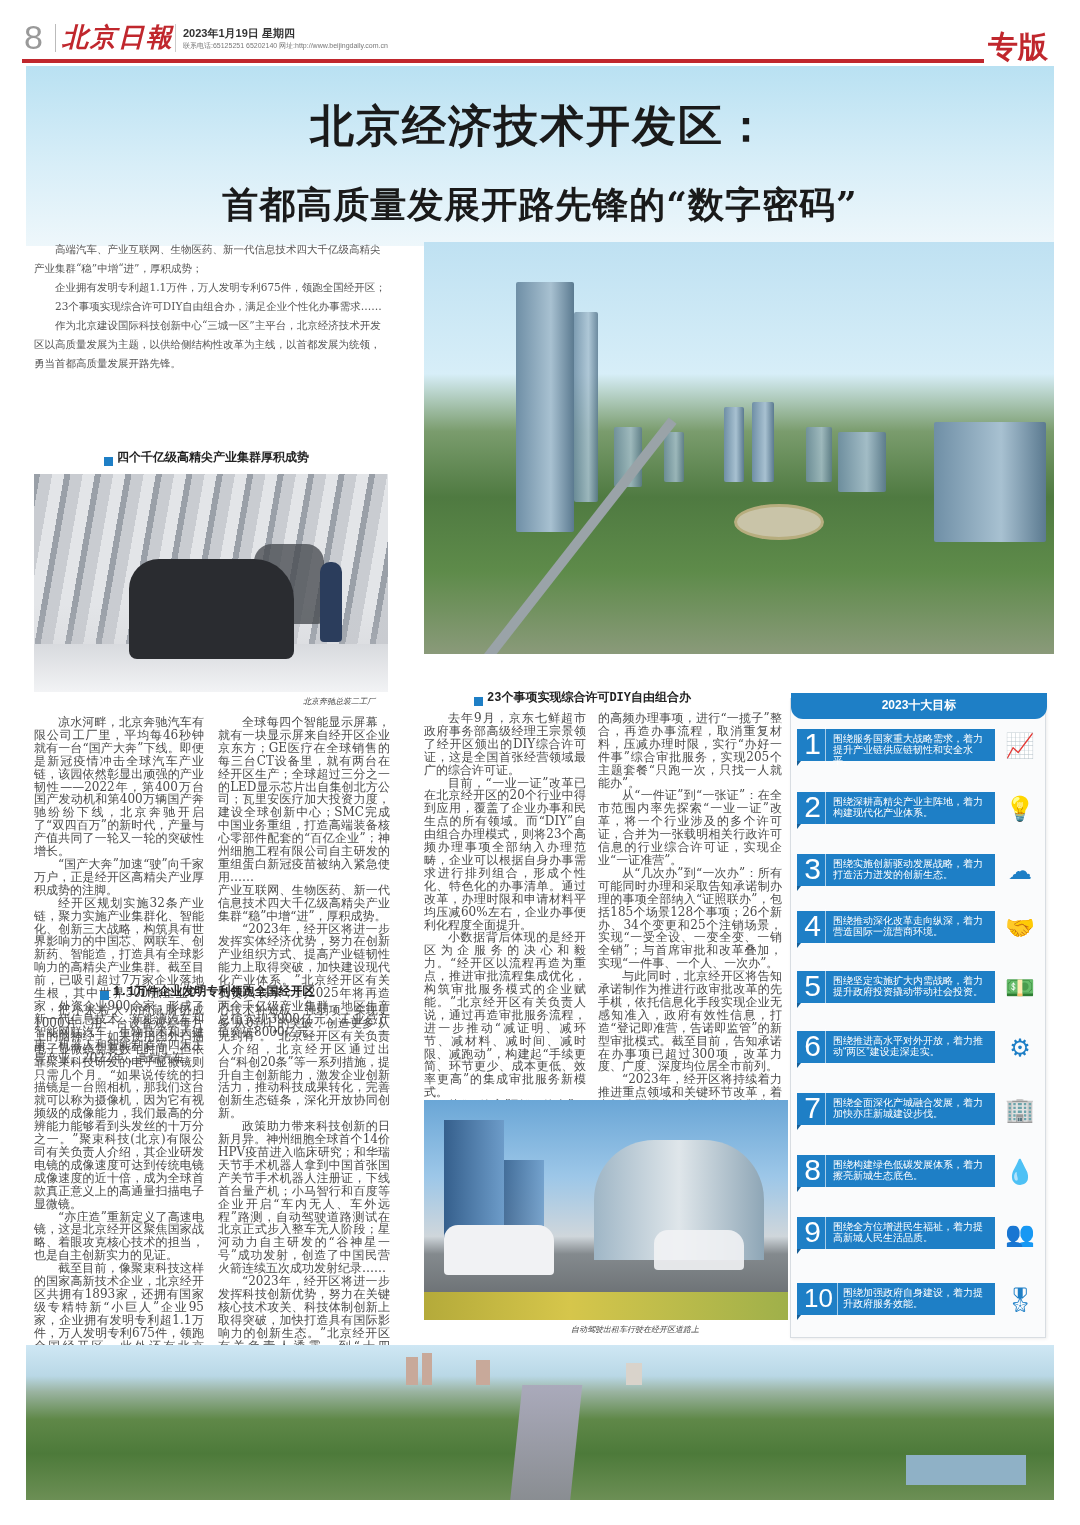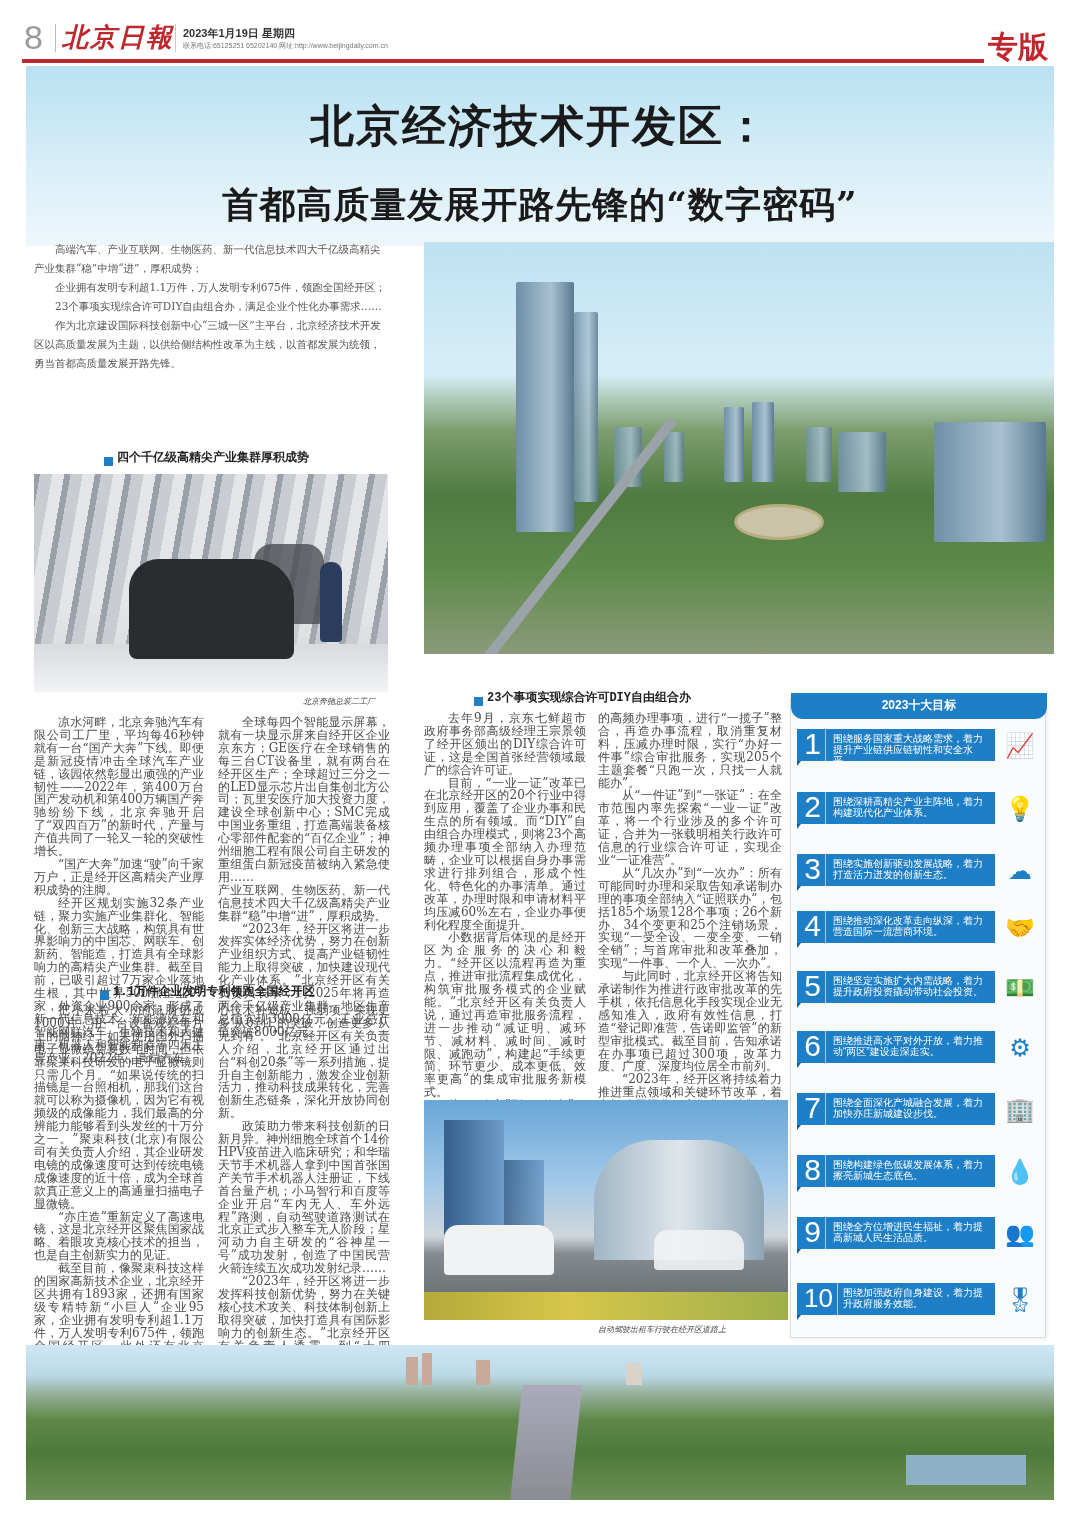--- a/index.html
+++ b/index.html
@@ -177,21 +177,21 @@
 </div>
 
 <div class="photo photo-street">
   <div class="bld" style="left:20px;top:20px;width:60px;height:140px;"></div>
   <div class="bld" style="left:80px;top:60px;width:40px;height:100px;opacity:.85"></div>
   <div class="bld" style="left:170px;top:40px;width:170px;height:120px;border-radius:60px 60px 0 0;background:linear-gradient(90deg,#9fb6c6,#dfe6ea 50%,#8ea6b6);"></div>
   <div class="car" style="left:20px;top:125px;width:110px;height:50px;"></div>
   <div class="car" style="left:230px;top:130px;width:90px;height:40px;opacity:.9"></div>
   <div class="hedge"></div>
 </div>
-<div class="caption" style="left:598px;top:1324px;">自动驾驶出租车行驶在经开区道路上</div>
+<div class="caption" style="left:571px;top:1324px;">自动驾驶出租车行驶在经开区道路上</div>
 
 <aside class="goals">
   <div class="goals-title">2023十大目标</div>
 
   <div class="goal" style="top:30px;">
     <span class="num">1</span>
     <span class="txt">围绕服务国家重大战略需求，着力提升产业链供应链韧性和安全水平。</span>
   </div>
   <div class="goal-icon" style="top:32px;">📈</div>
 

